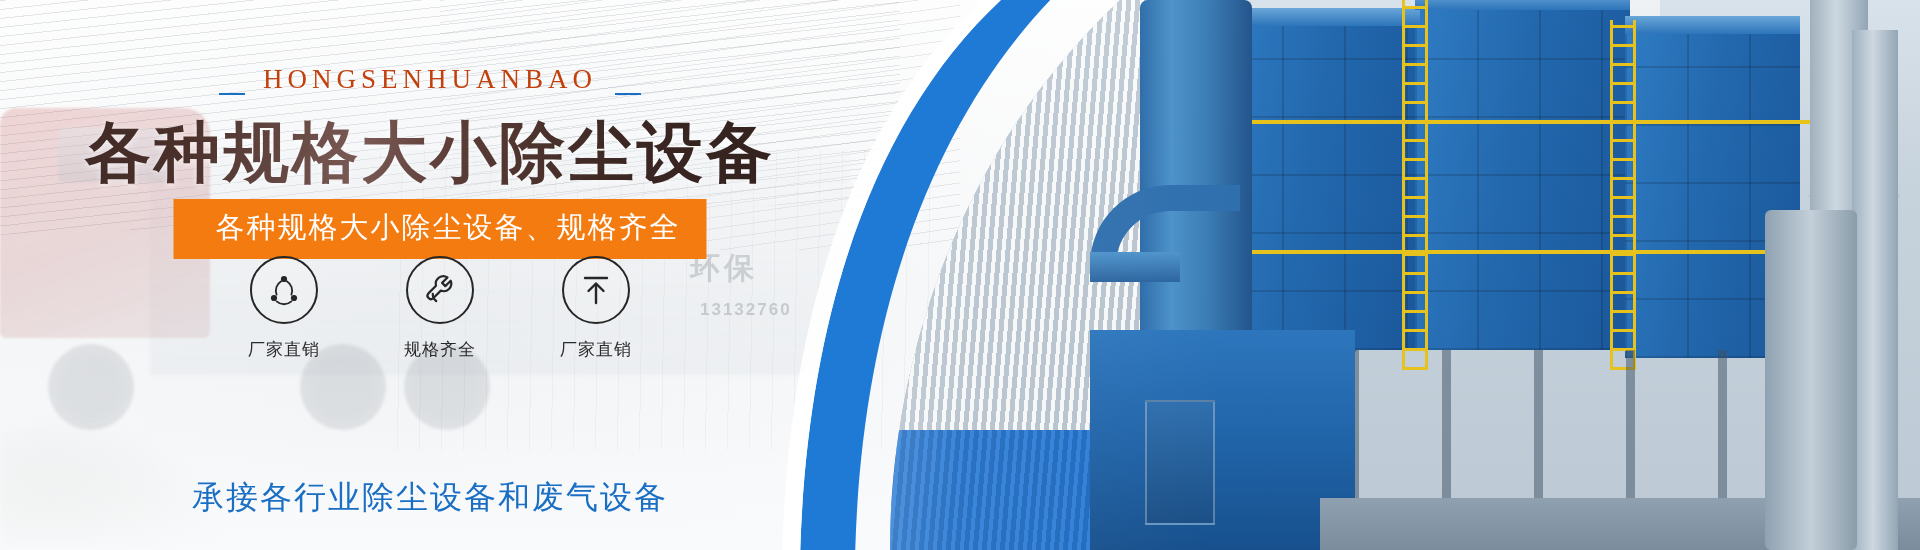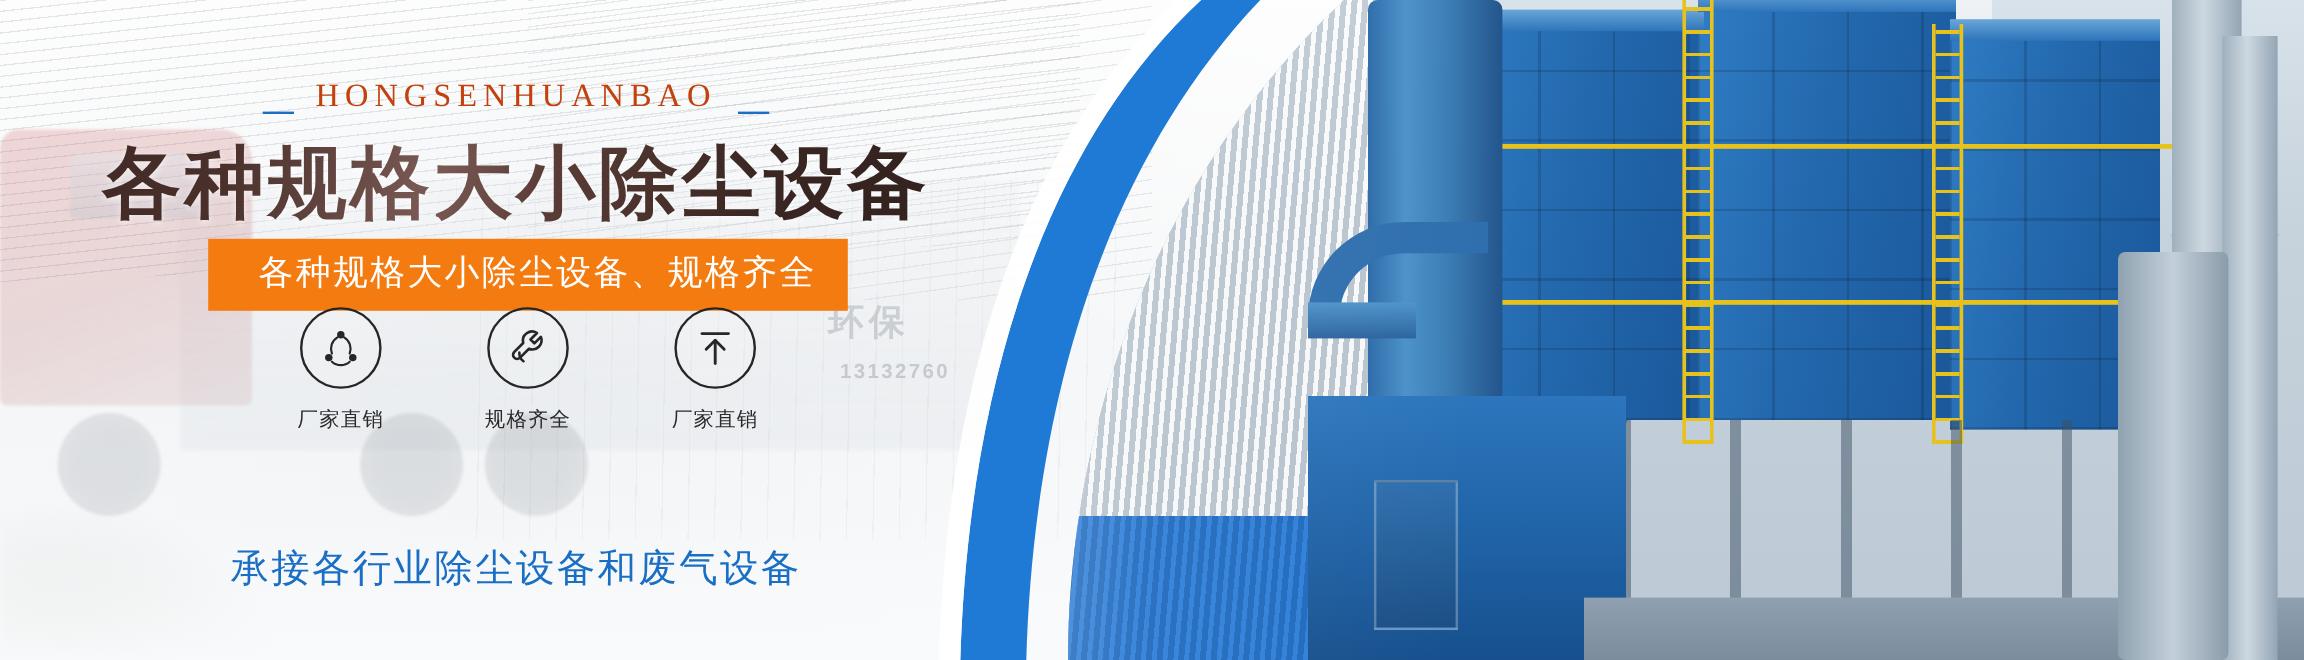--- a/index.html
+++ b/index.html
@@ -286,21 +286,21 @@
     display: flex; align-items: center; justify-content: center;
     background: rgba(255,255,255,.12);
   }
   .fcircle svg { display: block; }
   .flabel {
     margin-top: 14px; font-size: 17px; color: #2a2a2a; letter-spacing: 1px;
     white-space: nowrap;
   }
 
   .tagline {
-    position: absolute; top: 452px; left: 0; width: 860px;
+    position: absolute; top: 476px; left: 0; width: 860px;
     font-size: 32px; color: #1a6fc4; letter-spacing: 2px;
     white-space: nowrap; font-weight: 400;
   }
 </style>
 </head>
 <body>
 
 <div class="banner">
 
   <div class="bg-left">

